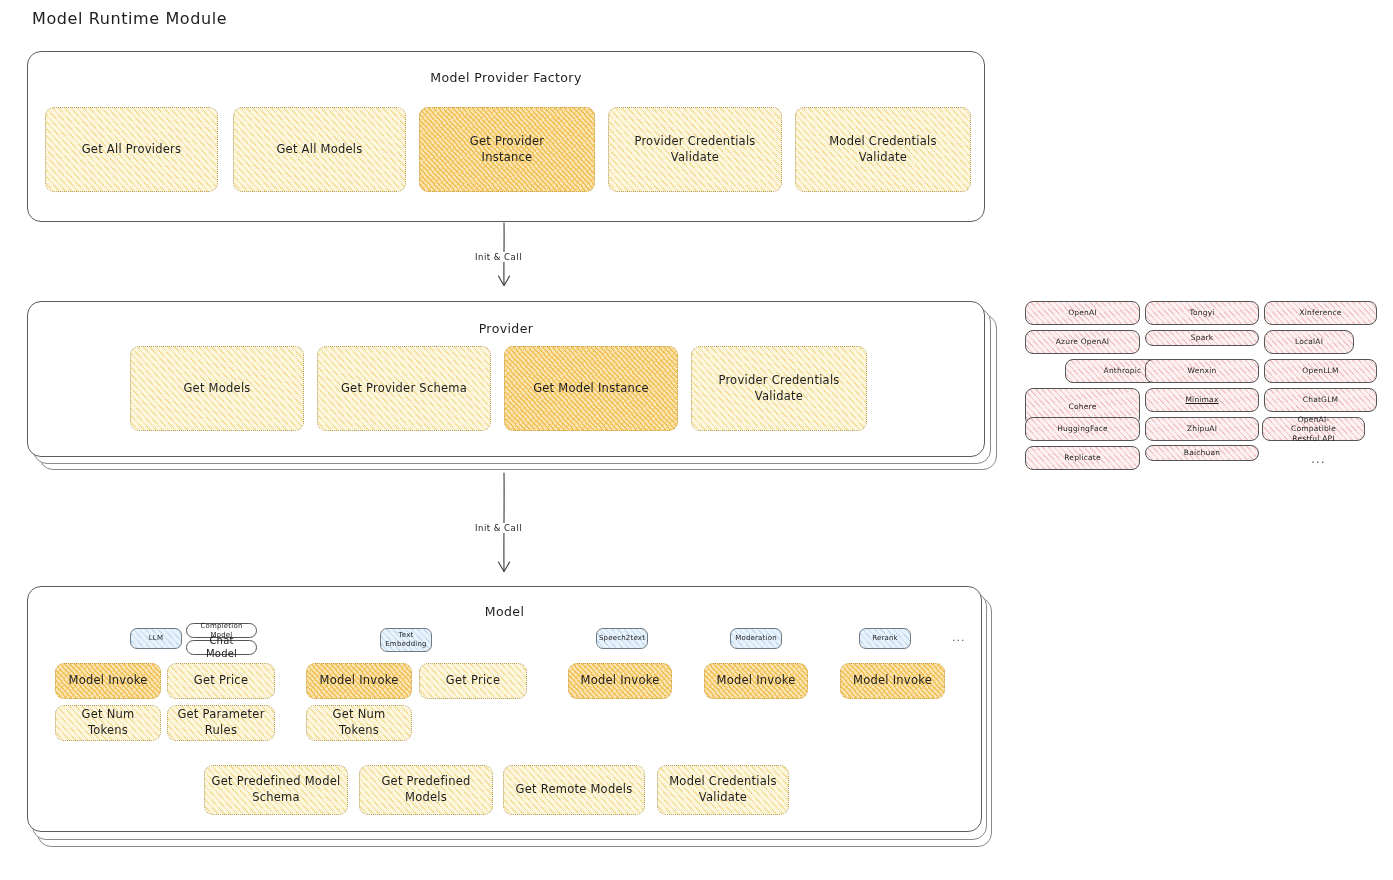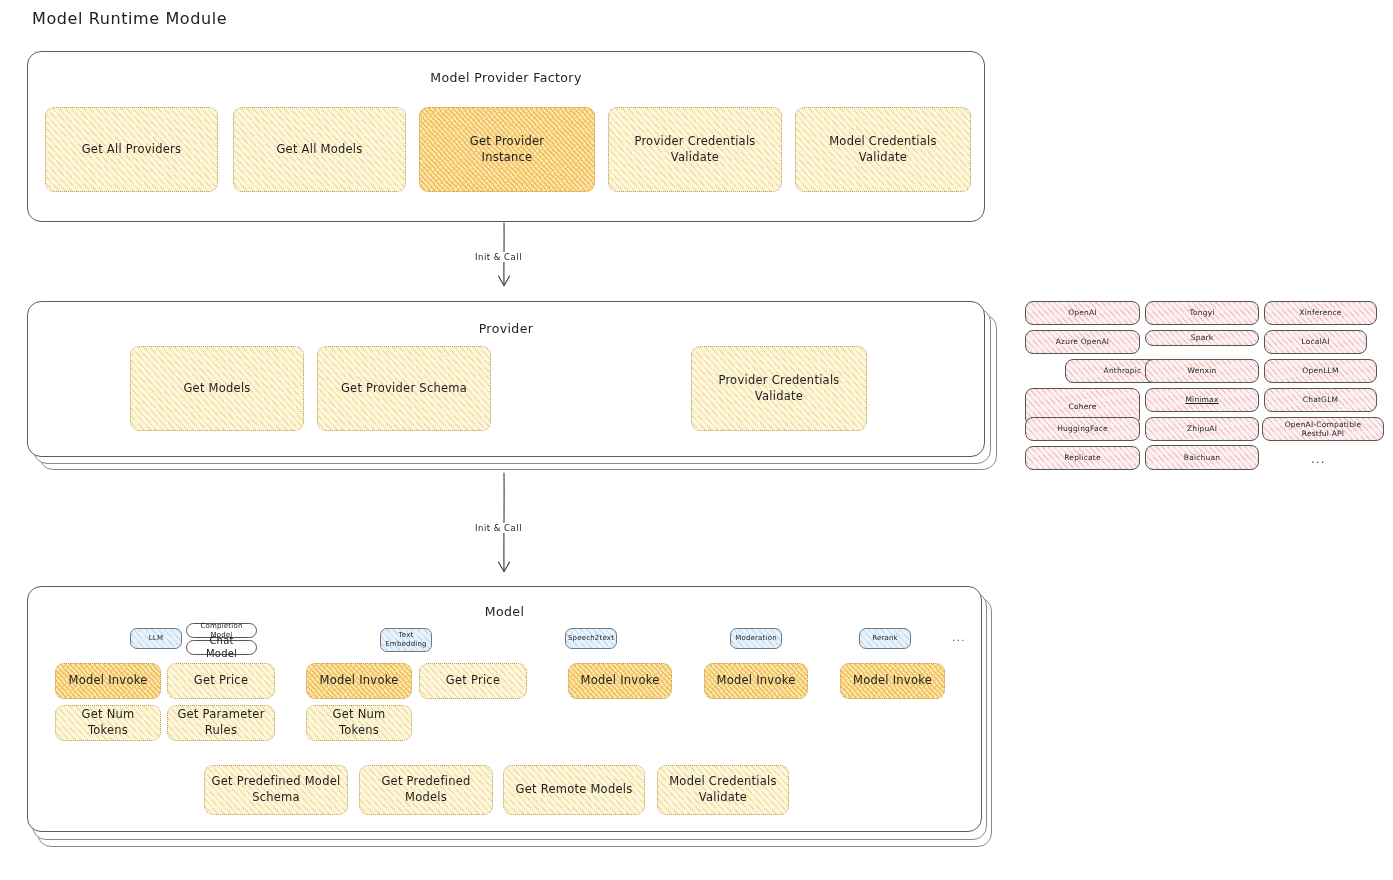--- a/index.html
+++ b/index.html
@@ -198,20 +198,23 @@
   <div class="panel-stack" style="left:33px; top:308px; width:958px; height:156px;"></div>
   <div class="panel" style="left:27px; top:301px; width:958px; height:156px;"></div>
   <div class="panel-label" style="left:27px; top:321px; width:958px;">Provider</div>
 
   <div class="node fill-yellow" style="left:130px; top:346px; width:174px; height:85px;">
     <span>Get Models</span>
   </div>
   <div class="node fill-yellow" style="left:317px; top:346px; width:174px; height:85px;">
     <span>Get Provider Schema</span>
   </div>
+  <div class="node fill-orange" style="left:504px; top:346px; width:174px; height:85px;">
+    <span>Get Model Instance</span>
+  </div>
   <div class="node fill-yellow" style="left:691px; top:346px; width:176px; height:85px;">
     <span style="white-space:pre-line;">Provider Credentials
 Validate</span>
   </div>
 
   <div class="chip fill-pink" style="left:1025px; top:301px; width:115px; height:24px;">
     <span>OpenAI</span>
     </div>
   <div class="chip fill-pink" style="left:1025px; top:330px; width:115px; height:24px;">
     <span>Azure OpenAI</span>
@@ -237,37 +240,37 @@
     </div>
   <div class="chip fill-pink" style="left:1145px; top:359px; width:114px; height:24px;">
     <span>Wenxin</span>
     </div>
   <div class="chip fill-pink" style="left:1145px; top:388px; width:114px; height:24px;text-decoration:underline;">
     <span>Minimax</span>
     </div>
   <div class="chip fill-pink" style="left:1145px; top:417px; width:114px; height:24px;">
     <span>ZhipuAI</span>
     </div>
-  <div class="chip fill-pink" style="left:1145px; top:445px; width:114px; height:25px;">
+  <div class="chip fill-pink" style="left:1145px; top:445px; width:114px; height:16px;">
     <span>Baichuan</span>
     </div>
 
   <div class="chip fill-pink" style="left:1264px; top:301px; width:113px; height:24px;">
     <span>Xinference</span>
     </div>
-  <div class="chip fill-pink" style="left:1264px; top:330px; width:103px; height:24px;">
+  <div class="chip fill-pink" style="left:1264px; top:330px; width:90px; height:24px;border-radius:9px;">
     <span>LocalAI</span>
     </div>
   <div class="chip fill-pink" style="left:1264px; top:359px; width:113px; height:24px;">
     <span>OpenLLM</span>
     </div>
   <div class="chip fill-pink" style="left:1264px; top:388px; width:113px; height:24px;">
     <span>ChatGLM</span>
     </div>
-  <div class="chip fill-pink" style="left:1262px; top:417px; width:122px; height:24px;">
+  <div class="chip fill-pink" style="left:1262px; top:417px; width:103px; height:24px;">
     <span>OpenAI-Compatible Restful API</span>
     </div>
   <div class="ellipsis" style="left:1311px; top:452px;">...</div>
 
   <svg class="arrow" style="left:487px; top:472px;" width="34" height="110" viewBox="0 0 34 110">
     <path d="M17,1 C17.4,26 16.6,74 17,98" stroke="#3a3a3a" stroke-width="1.1" fill="none" stroke-linecap="round"></path>
     <path d="M11.5,90 C13.6,94 15.6,97 17,99.5" stroke="#3a3a3a" stroke-width="1.1" fill="none" stroke-linecap="round"></path>
     <path d="M22.5,90 C20.6,94 18.4,97 17,99.5" stroke="#3a3a3a" stroke-width="1.1" fill="none" stroke-linecap="round"></path>
   </svg>
   <div class="arrow-label" style="left:471px; top:523px;">Init &amp; Call</div>
@@ -308,21 +311,21 @@
   <div class="node fill-orange" style="left:306px; top:663px; width:106px; height:36px;">
     <span>Model Invoke</span>
   </div>
   <div class="node fill-yellow" style="left:419px; top:663px; width:108px; height:36px;">
     <span>Get Price</span>
   </div>
   <div class="node fill-yellow" style="left:306px; top:705px; width:106px; height:36px;">
     <span>Get Num Tokens</span>
   </div>
 
-  <div class="badge fill-blue" style="left:565px; top:628px; width:52px; height:21px;">
+  <div class="badge fill-blue" style="left:596px; top:628px; width:52px; height:21px;">
     <span style="white-space:pre-line;">Speech2text</span>
   </div>
   <div class="node fill-orange" style="left:568px; top:663px; width:104px; height:36px;">
     <span>Model Invoke</span>
   </div>
 
   <div class="badge fill-blue" style="left:730px; top:628px; width:52px; height:21px;">
     <span style="white-space:pre-line;">Moderation</span>
   </div>
   <div class="node fill-orange" style="left:704px; top:663px; width:104px; height:36px;">

